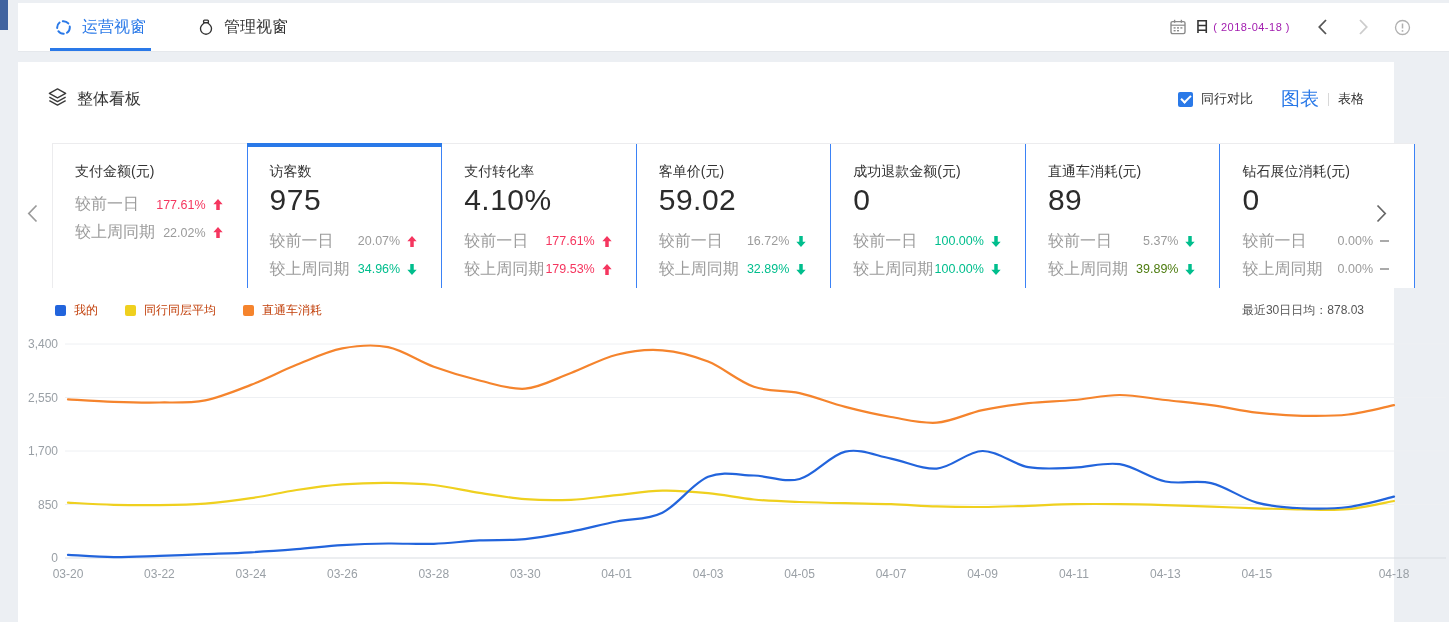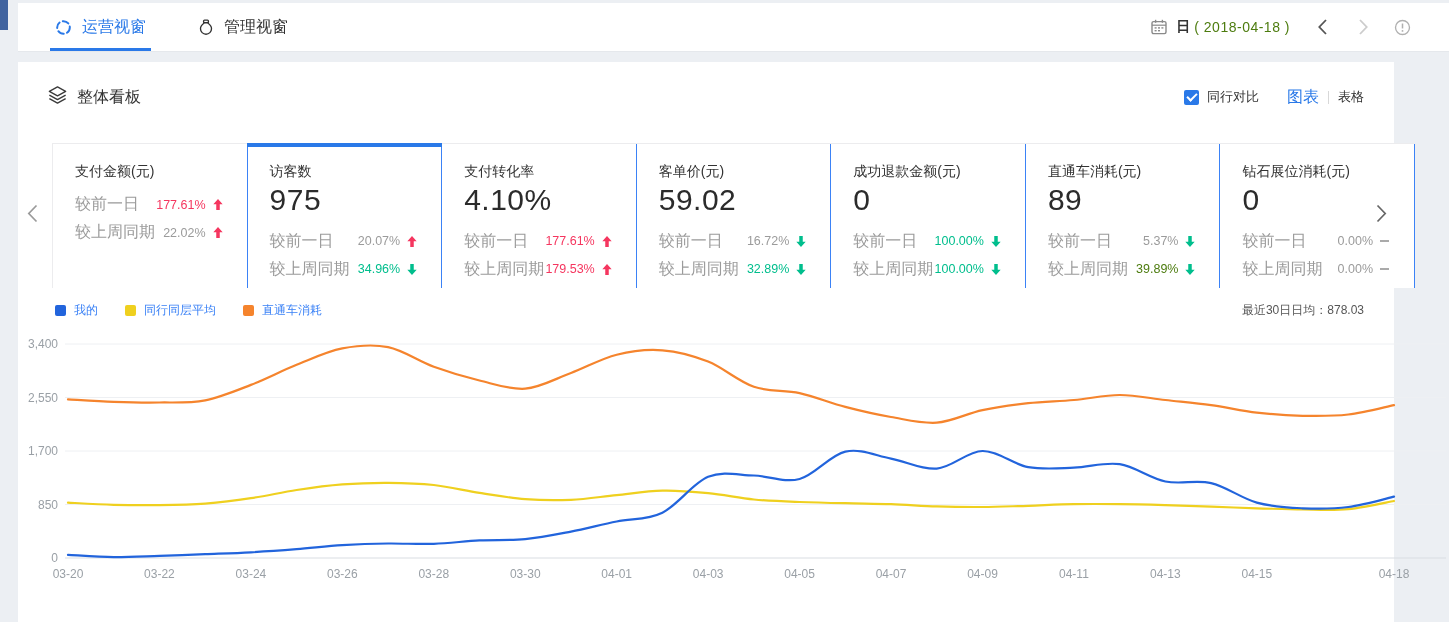--- a/index.html
+++ b/index.html
@@ -13,36 +13,36 @@
             border-bottom:1px solid #e5e8ec; display:flex; align-items:stretch; }
   .tabs { display:flex; padding-left:37px; gap:52px; }
   .tab { display:flex; align-items:center; gap:10px; font-size:16px; color:#333; position:relative; cursor:pointer;text-align:center; }
   .tab.active { color:#2a79e8; }
   .tab.active::after { content:''; position:absolute; left:-5px; right:-5px; bottom:0; height:3px; background:#2a79e8; }
   .tab-icon { display:flex; align-items:center; }
 
   .date-controls { margin-left:auto; display:flex; align-items:center; padding-right:38px; }
   .date-controls .cal { display:flex; margin-right:9px; cursor:pointer; }
   .date-mode { font-size:14px; color:#333; font-weight:700; margin-right:4px; }
-  .date-text { font-size:14px; color:#4d7c0f; letter-spacing:.5px; }
+  .date-text { font-size:11px; color:#a21caf; letter-spacing:.5px; }
   .nav-chev { display:flex; align-items:center; cursor:pointer; }
   .nav-chev.prev { margin-left:28px; }
   .nav-chev.next { margin-left:32px; }
   .info { display:flex; margin-left:26px; cursor:pointer; }
 
   
   .panel { position:absolute; left:18px; top:62px; width:1376px; height:560px; background:#fff; }
   .panel-head { display:flex; align-items:center; padding:24px 30px 0 30px; }
   .panel-title { font-size:16px; color:#333; font-weight:500; margin-left:10px; }
   .head-right { margin-left:auto; display:flex; align-items:center; }
   .checkbox { width:15px; height:15px; background:#2a79e8; border-radius:2px; position:relative; cursor:pointer; }
   .checkbox::after { content:''; position:absolute; left:3px; top:3.5px; width:8px; height:4px;
                      border-left:2px solid #fff; border-bottom:2px solid #fff; transform:rotate(-45deg); }
   .cmp-label { font-size:13px; color:#333; margin-left:8px; }
-  .view-chart { font-size:16px; color:#2a79e8; margin-left:28px; cursor:pointer; }
+  .view-chart { font-size:19px; color:#2a79e8; margin-left:28px; cursor:pointer; }
   .view-sep { width:1px; height:13px; background:#d8d8d8; margin:0 9px; }
   .view-table { font-size:13px; color:#333; cursor:pointer; }
 
   
   .cards { position:absolute; left:34px; top:81px; width:1363px; height:145px; display:flex;
            border-top:1px solid #ececee; border-left:1px solid #ececee; background:#fff; }
   .card { flex:1 1 0; border-right:1px solid #3b82f6; padding:19px 22px 0 22px; position:relative; cursor:pointer; background:#fff; }
   .card.active::before { content:''; position:absolute; top:-1px; left:-1px; right:-1px; height:4px; background:#2a79e8; }
   .card-title { font-size:14px; color:#333; }
   .card-value { font-size:30px; color:#2b2b2b; font-weight:400; margin-top:2px; letter-spacing:.5px; line-height:1.15; }
@@ -53,21 +53,21 @@
   .crow-arrow { width:12px; display:flex; align-items:center; }
   .flat-dash { display:inline-block; width:9px; height:2px; background:#aaa; }
   .car-chev { position:absolute; top:142px; display:flex; cursor:pointer; }
   .car-chev.left { left:9px; }
   .car-chev.right { right:7px; }
 
   
   .legend { position:absolute; left:37px; top:240px; display:flex; align-items:center; gap:27px; }
   .litem { display:flex; align-items:center; gap:8px; cursor:pointer; }
   .lsw { width:11px; height:11px; border-radius:2px; }
-  .llabel { font-size:12px; color:#3b82f6; }
+  .llabel { font-size:12px; color:#c2410c; }
   .avg { position:absolute; right:30px; top:240px; font-size:12px; color:#555; }
   .chart { position:absolute; left:0; top:268px; width:1431px; height:262px; }
   .ylab, .xlab { font-size:12px; fill:#9aa0a6; font-family:"Liberation Sans", sans-serif; }
 </style>
 </head>
 <body>
 
 <div class="stage">
   <div class="left-sliver"></div>
 

